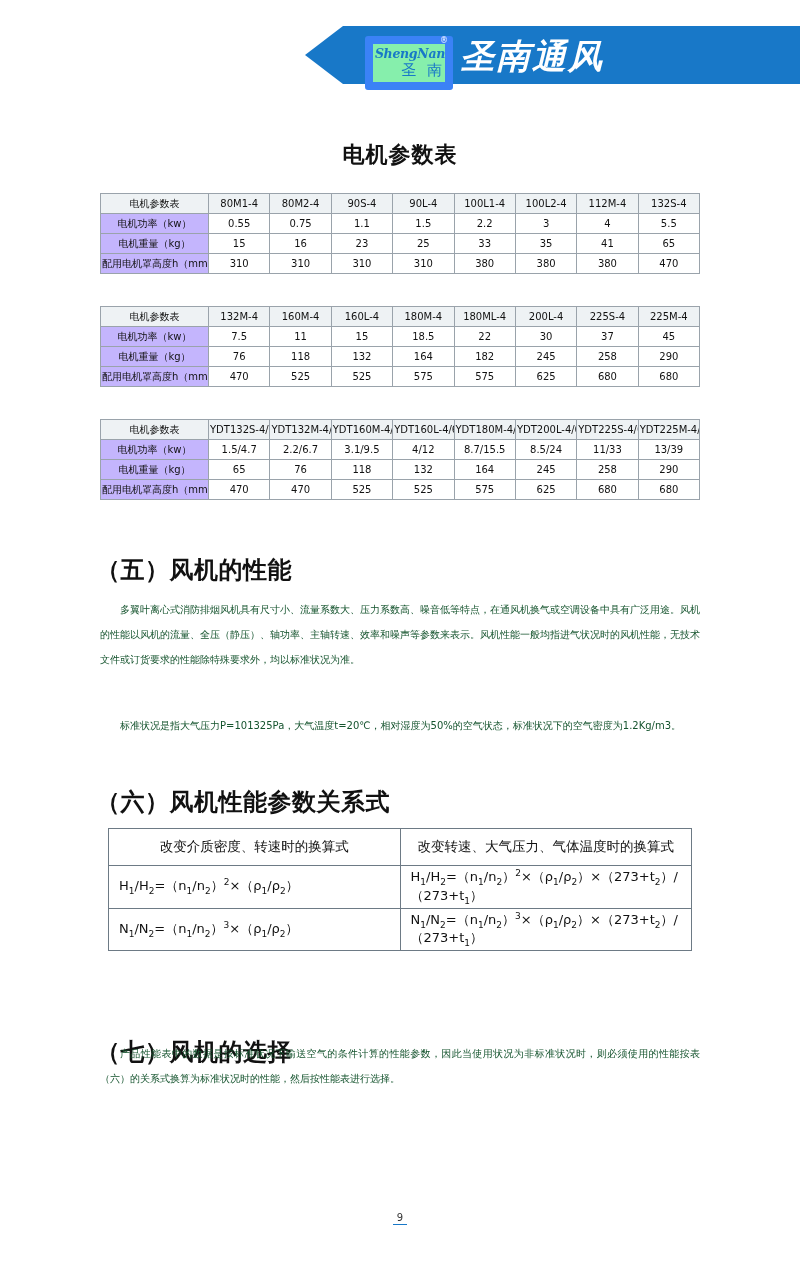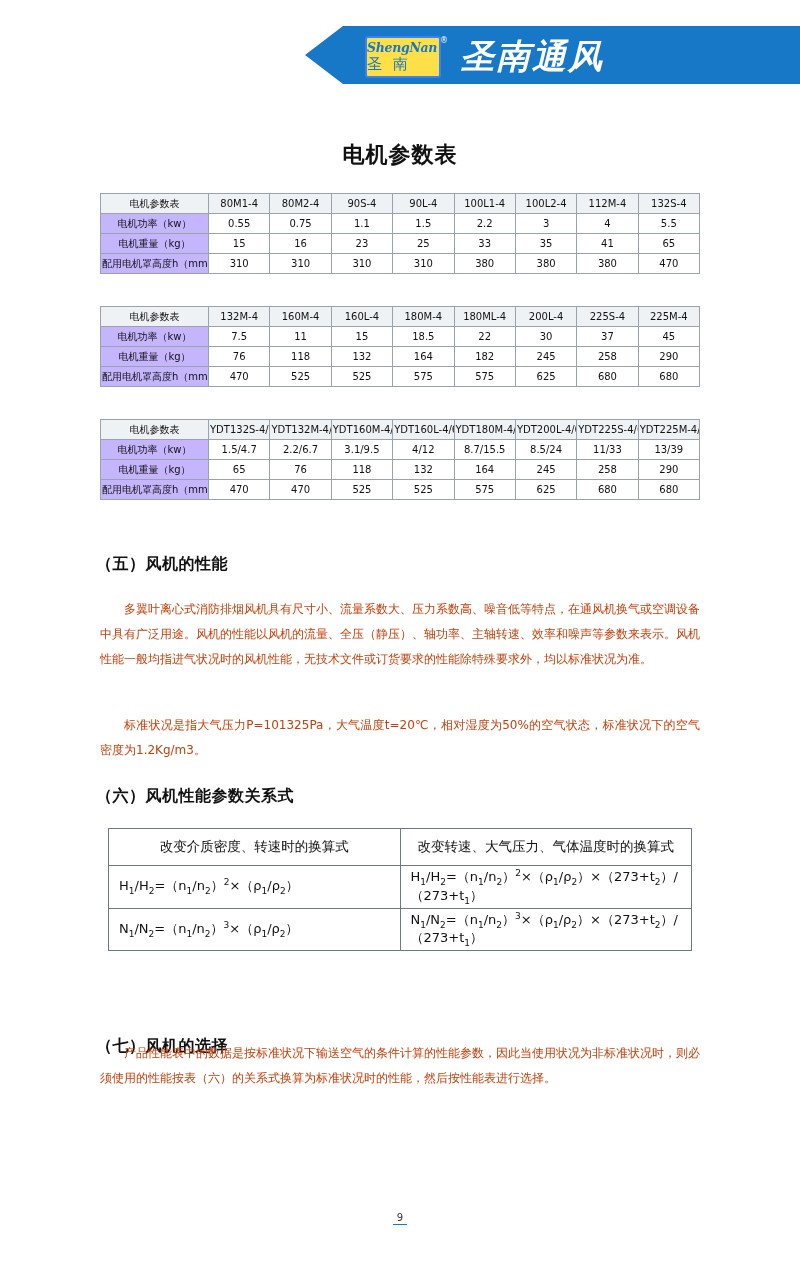--- a/index.html
+++ b/index.html
@@ -20,22 +20,22 @@
   .header{
     position:absolute;top:26px;left:0;width:800px;height:64px;
   }
   .banner{
     position:absolute;left:305px;top:0;width:495px;height:58px;
     background:#1878c8;
     clip-path:polygon(38px 0, 495px 0, 495px 58px, 38px 58px, 0 29px);
   }
   .logo-box{
     position:absolute;left:365px;top:10px;width:72px;height:38px;
-    background:#fde047;border:2px solid #3b82f6;border-radius:3px;
-    display:flex;flex-direction:column;align-items:flex-start;justify-content:center;
+    background:#86efac;border:8px solid #3b82f6;border-radius:3px;
+    display:flex;flex-direction:column;align-items:flex-end;justify-content:center;
     line-height:1;
   }
   .logo-en{
     font-family:"DejaVu Serif","Liberation Serif",serif;
     font-weight:bold;font-style:italic;font-size:12.5px;color:#1878c8;
     letter-spacing:-0.3px;
   }
   .logo-cn{
     font-size:15px;color:#1878c8;font-weight:normal;margin-top:3px;letter-spacing:3px;
   }
@@ -80,25 +80,25 @@
     font-size:10px;
   }
   .mtable col.first{width:108px;}
   #tbl1{top:193px;}
   #tbl2{top:306px;}
   #tbl3{top:419px;}
 
   
   .h2{
     position:absolute;left:96px;
-    font-size:16px;font-weight:bold;color:#111;letter-spacing:0.5px;
+    font-size:24px;font-weight:bold;color:#111;letter-spacing:0.5px;
   }
   .para{
     position:absolute;left:100px;width:600px;
-    font-size:12px;line-height:25px;color:#c2410c;
+    font-size:10px;line-height:25px;color:#14532d;
     text-align:justify;
   }
   .indent{text-indent:2em;}
 
   
   .ftable{
     position:absolute;left:108px;top:828px;width:584px;
     border-collapse:collapse;table-layout:fixed;
   }
   .ftable td{

